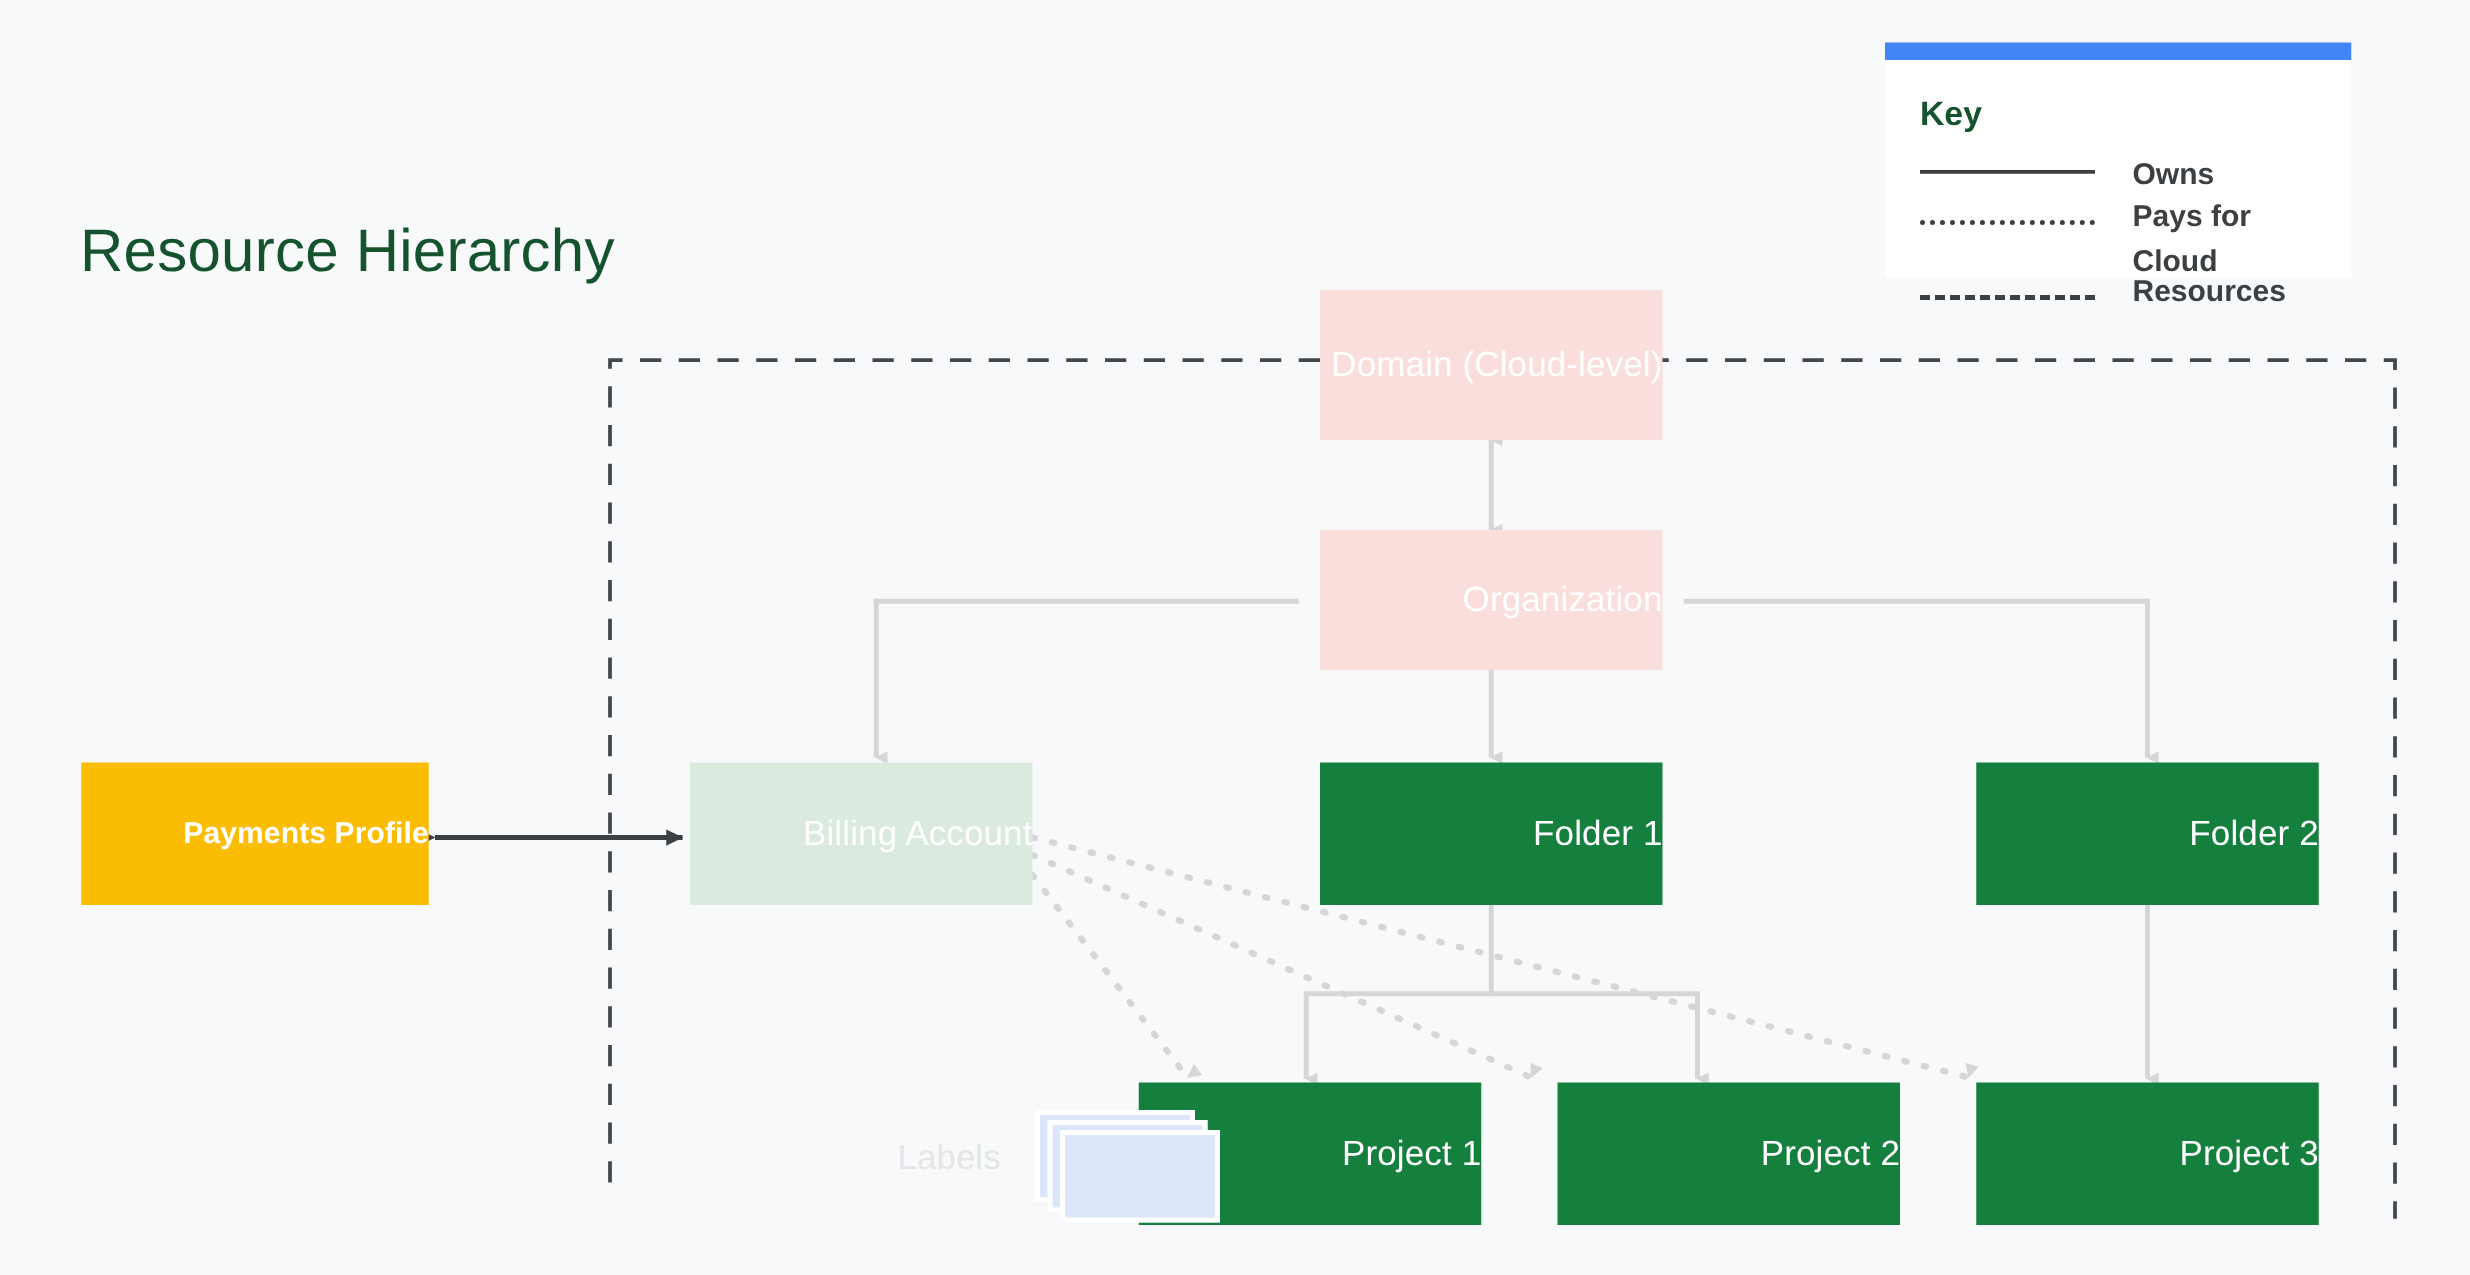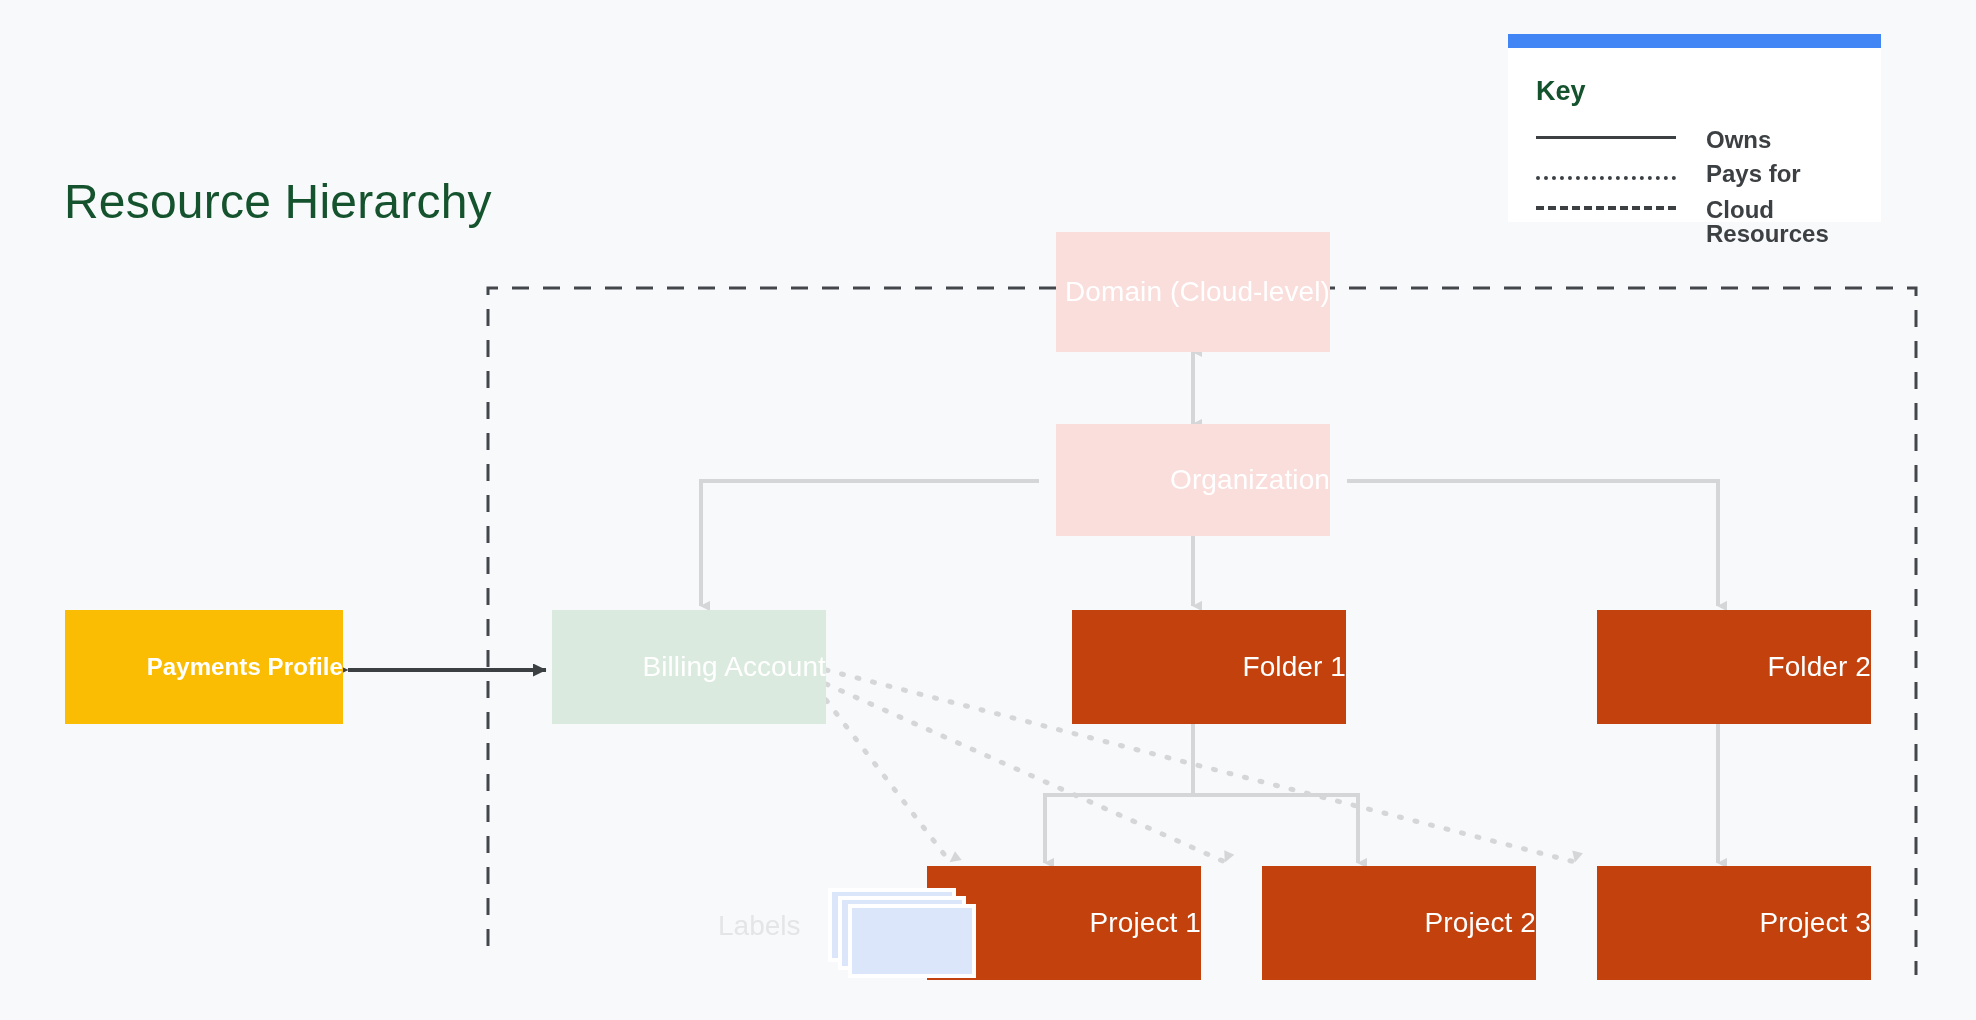--- a/index.html
+++ b/index.html
@@ -52,21 +52,21 @@
     align-items: center;
     justify-content: flex-end;
     box-sizing: border-box;
     color: #ffffff;
     font-size: 28px;
     font-weight: 400;
     white-space: nowrap;
     letter-spacing: 0.1px;
   }
   .node-pink   { background: #f9dedc; }
-  .node-blue   { background: #c2410c; margin-left: 16px; }
+  .node-blue   { background: #15803d; }
   .node-green  { background: #dbeade; }
   .node-amber  { background: #fbbc04; font-weight: 700; font-size: 24px; }
 
   
   #labels-text {
     position: absolute;
     left: 718px;
     top: 910px;
     font-size: 28px;
     color: #e3e5e7;
@@ -238,21 +238,21 @@
       <span class="key-label">Owns</span>
     </div>
 
     <div class="key-row" style="top:128px;align-items:flex-end;">
       <span class="key-sample">
           <i class="ks-dotted"></i>
         </span>
       <span class="key-label">Pays for</span>
     </div>
 
-    <div class="key-row" style="top:164px;">
+    <div class="key-row" style="top:164px;align-items:flex-end;">
       <span class="key-sample">
           <i class="ks-dashed"></i>
         </span>
       <span class="key-label">Cloud Resources</span>
     </div>
   </div>
 
 </div>
 
 </body></html>

